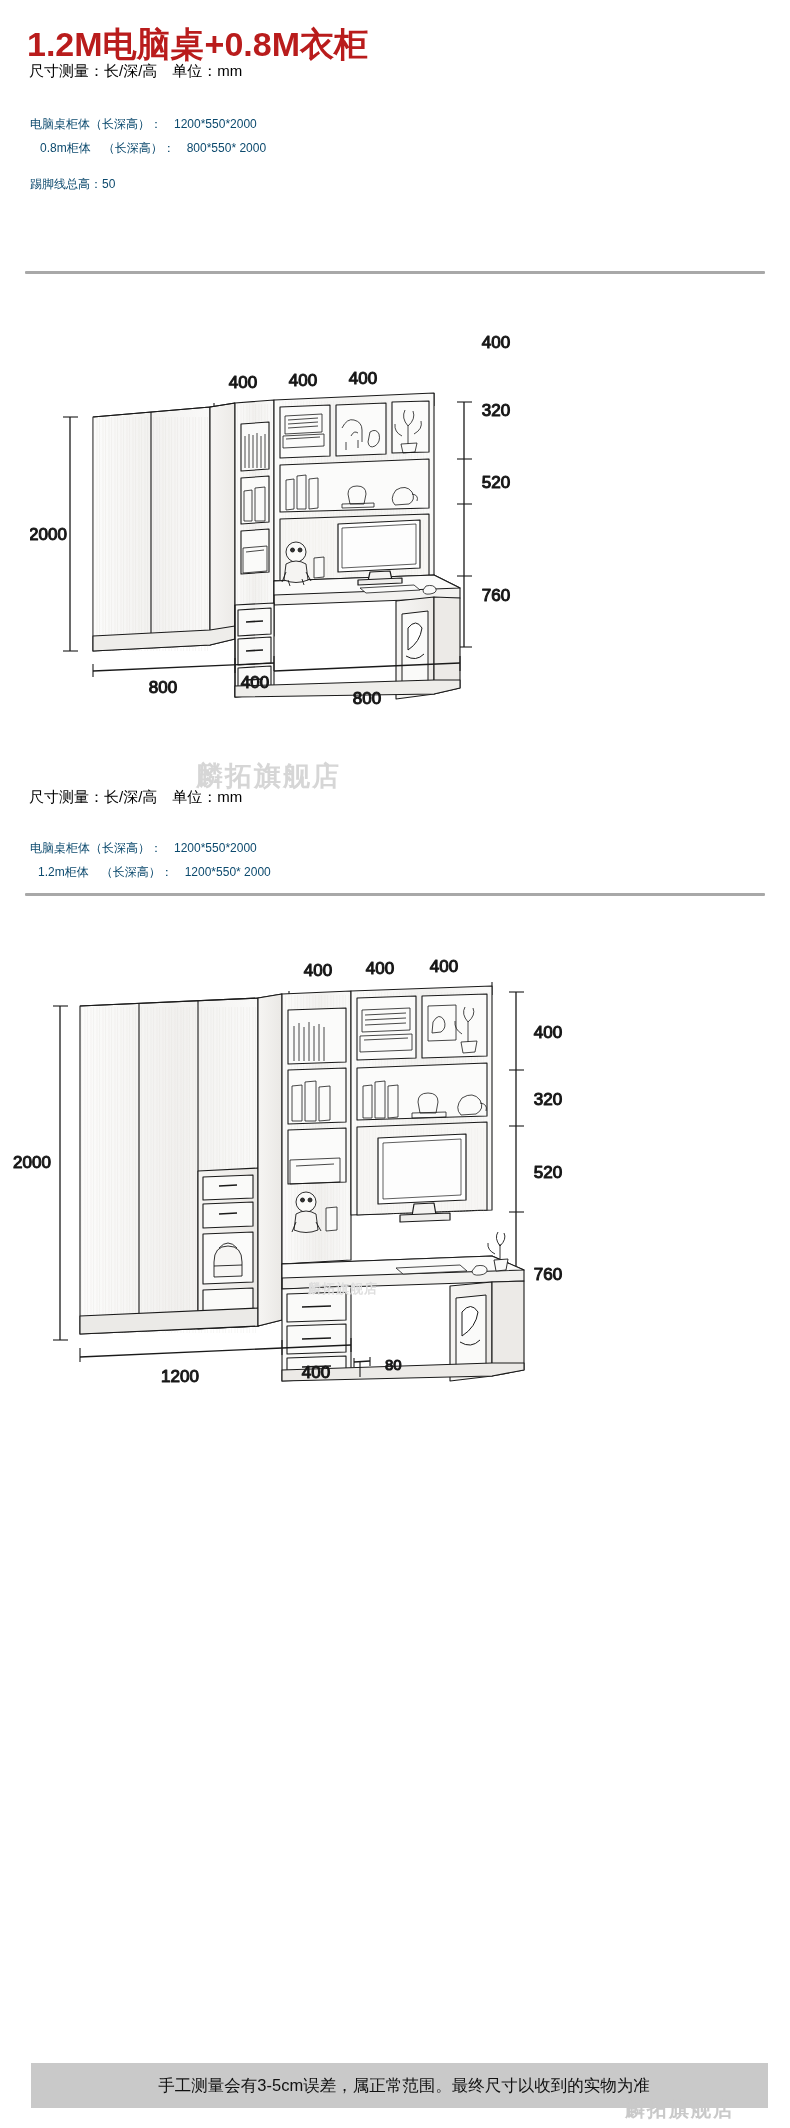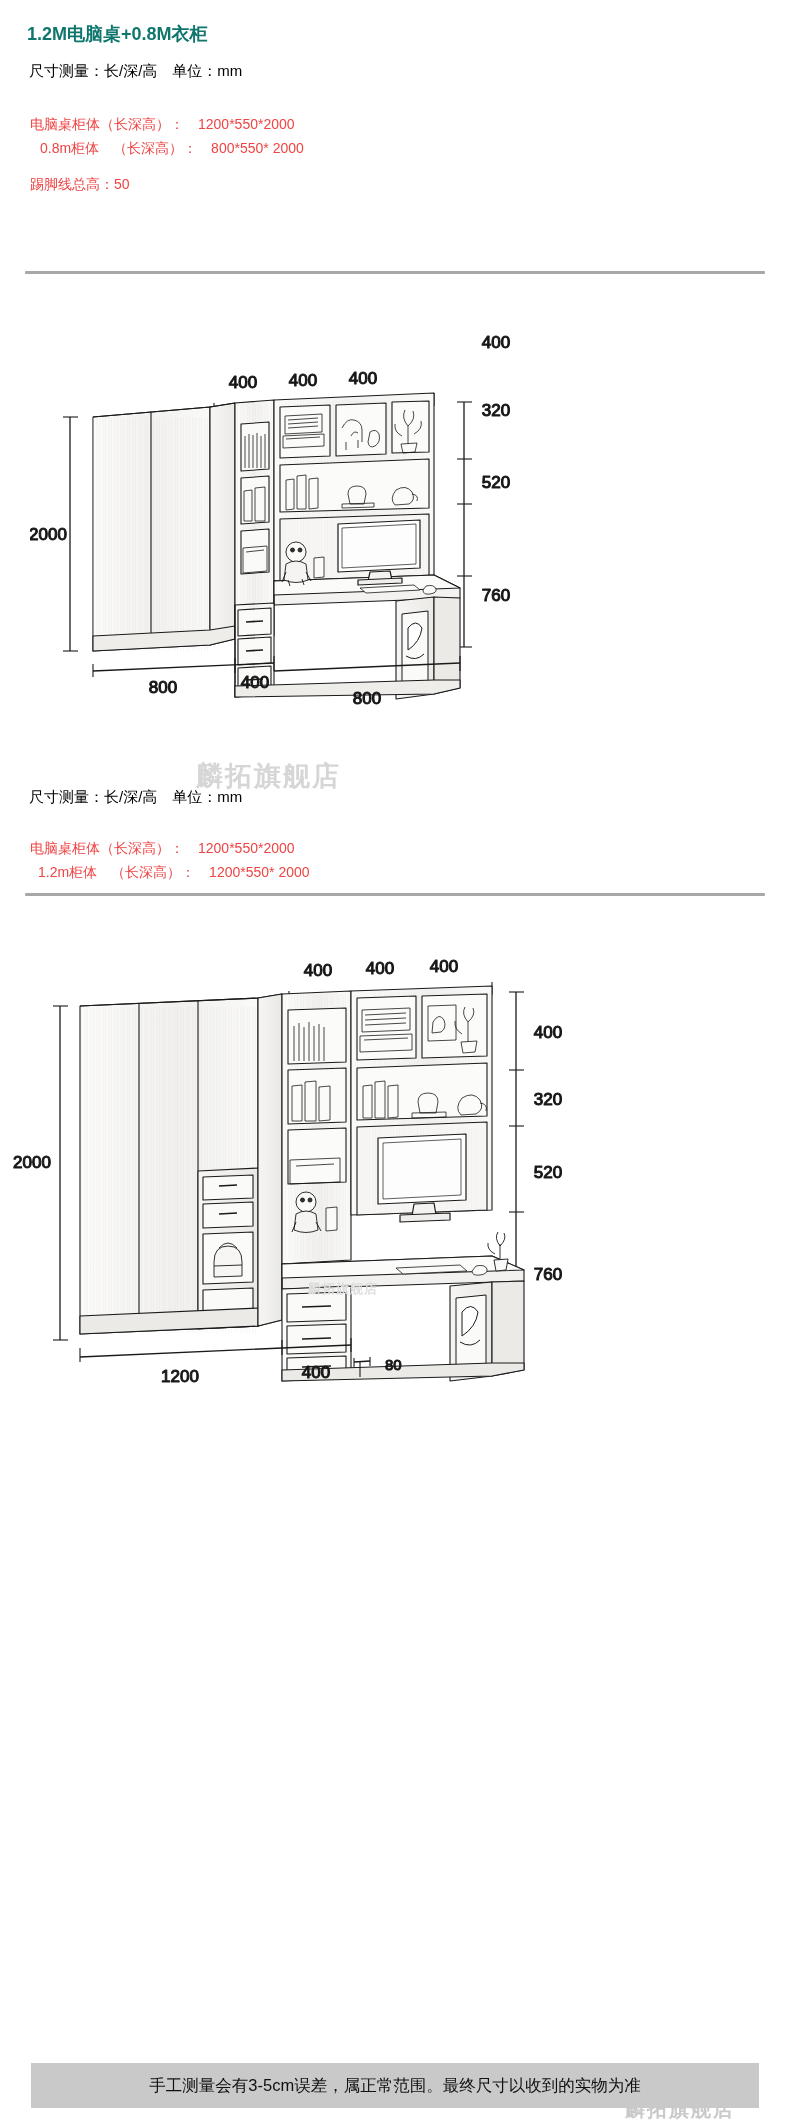--- a/index.html
+++ b/index.html
@@ -5,47 +5,48 @@
   html,body{margin:0;padding:0;}
   body{
     width:790px;height:2128px;background:#ffffff;
     font-family:"Liberation Sans","DejaVu Sans",sans-serif;
     color:#1b1b1b;overflow:hidden;position:relative;
   }
   .page{position:relative;width:790px;height:2128px;}
 
   
   .sec-title{
-    position:absolute;font-size:18px;font-weight:700;letter-spacing:0px;
-    color:#0f766e;white-space:nowrap;
+    position:absolute;font-size:34px;font-weight:700;letter-spacing:0px;
+    color:#b91c1c;white-space:nowrap;
   }
   .sec-sub{
     position:absolute;font-size:15px;color:#000000;white-space:nowrap;
   }
   .spec-line{
-    position:absolute;font-size:14px;color:#ef4444;white-space:nowrap;
+    position:absolute;font-size:12px;color:#0c4a6e;white-space:nowrap;
   }
   .divider{
     position:absolute;height:3px;background:#a8a8a8;border-radius:1px;
   }
 
   
   .wm{
     position:absolute;font-size:27px;font-weight:700;color:#d6d6d6;
     white-space:nowrap;letter-spacing:2px;pointer-events:none;
   }
   .wm-sm{
     position:absolute;font-size:13px;font-weight:700;color:#dedede;
     white-space:nowrap;letter-spacing:1px;pointer-events:none;
   }
 
   
   .note-band{
     position:absolute;background:#c9c9c9;display:flex;align-items:center;
     justify-content:center;
+    padding-left:9px;
   }
   .note-band span{font-size:16.5px;color:#111;white-space:nowrap;}
   .shop-mark{
     position:absolute;font-size:20px;font-weight:700;color:#c9c9c9;
     letter-spacing:2px;white-space:nowrap;
   }
 
   
   .diagram{position:absolute;}
   .diagram svg{display:block;}

